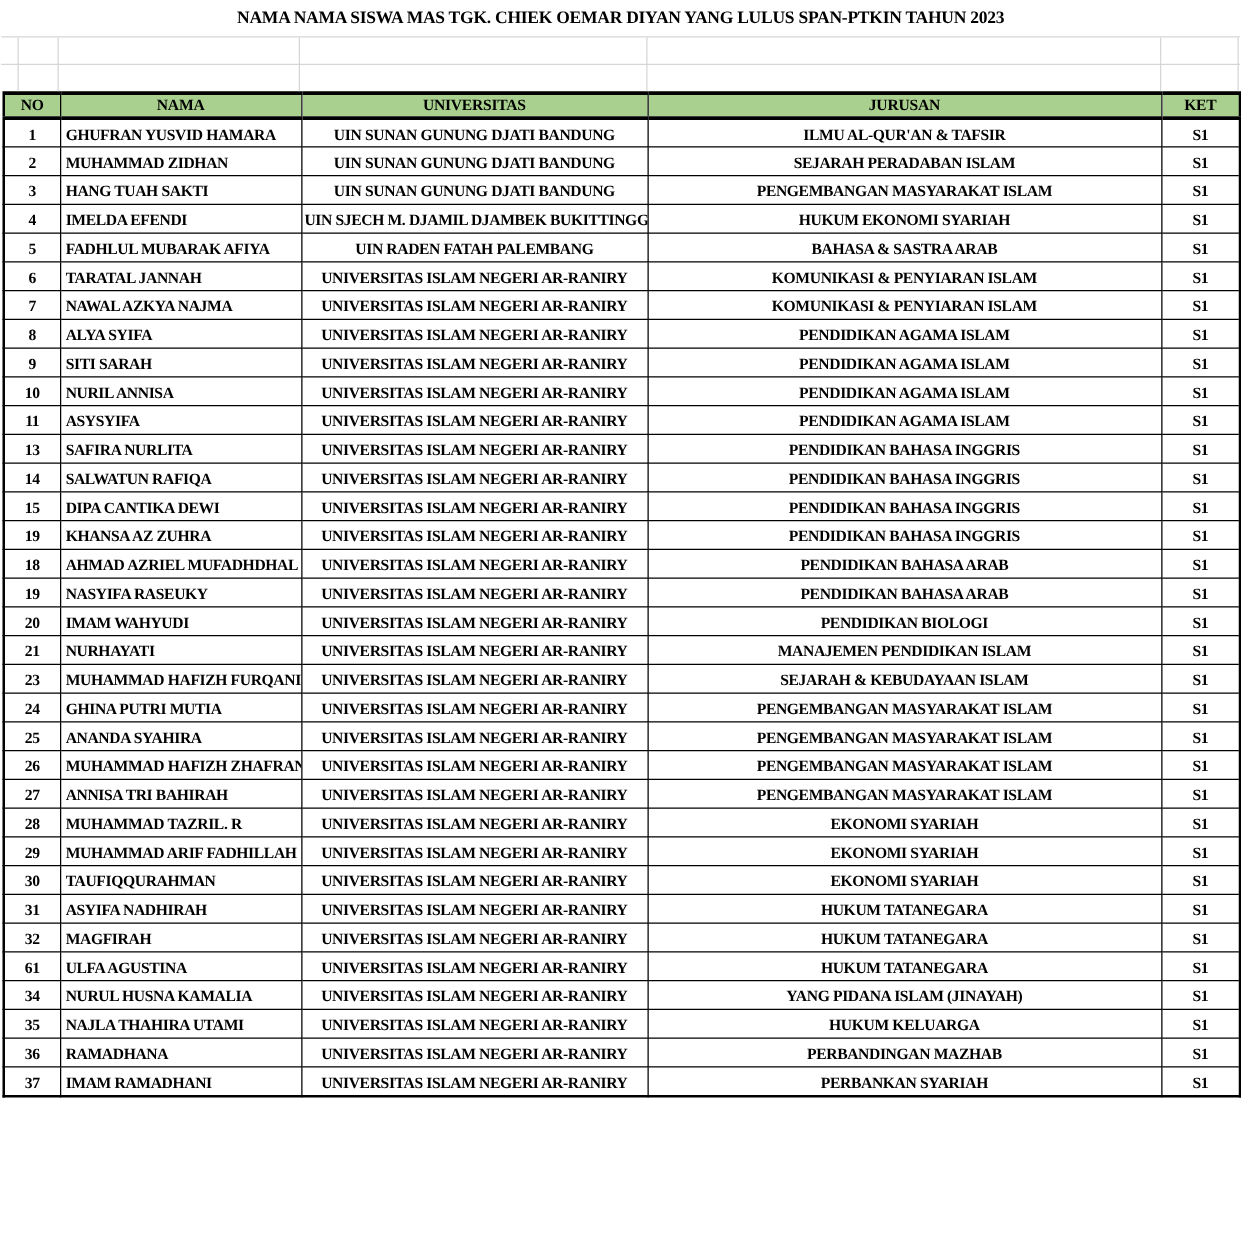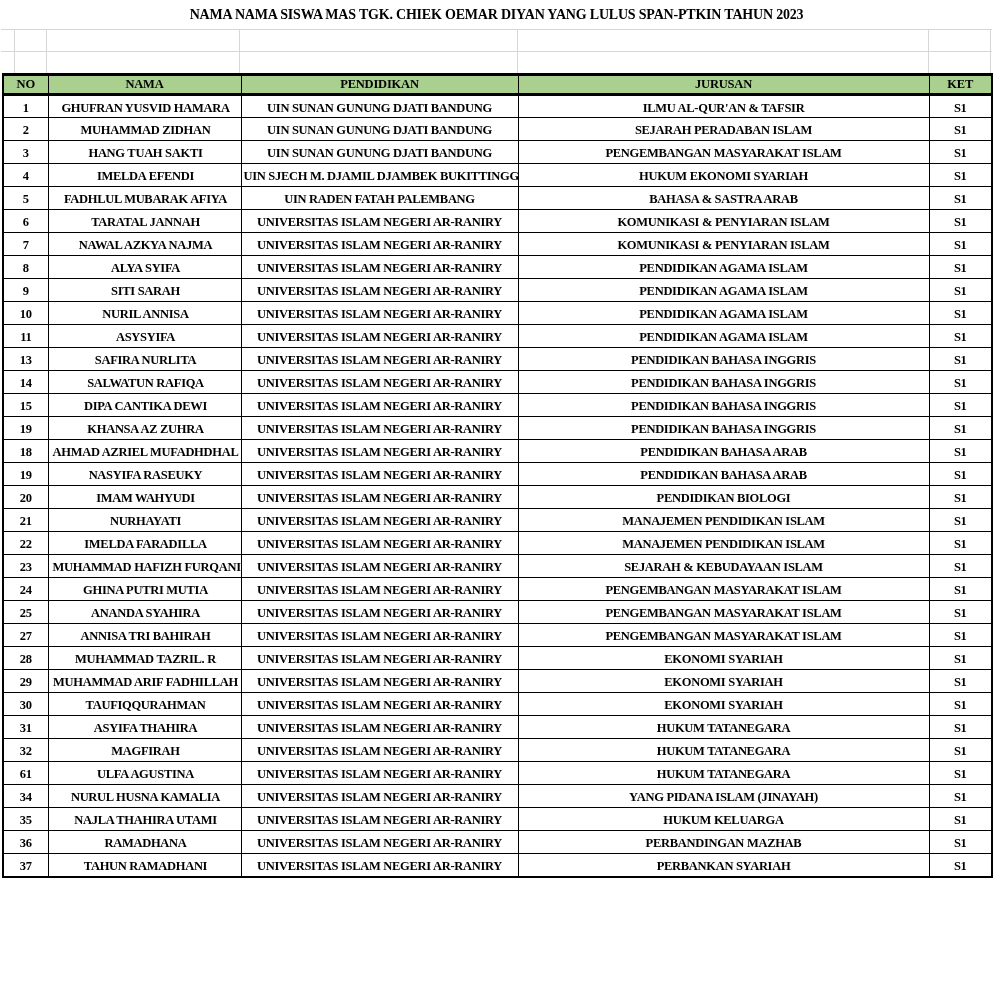--- a/index.html
+++ b/index.html
@@ -48,21 +48,21 @@
     overflow:hidden;white-space:nowrap;
   }
   table.students td{
     border:1px solid var(--border);
     height:23px;
     font-size:12.5px;font-weight:700;letter-spacing:-0.3px;
     text-align:center;vertical-align:middle;
     padding:3px 2px 0 2px;
     overflow:hidden;white-space:nowrap;
   }
-  table.students td.c-nama{text-align:center;padding-left:4px;}
+  table.students td.c-nama{text-align:left;padding-left:4px;}
   col.w-no{width:45px;}
   col.w-nama{width:193px;}
   col.w-univ{width:277px;}
   col.w-jur{width:411px;}
   col.w-ket{width:63px;}
 </style>
 </head>
 <body>
 
 <div class="sheet">
@@ -86,21 +86,21 @@
       <col class="w-no">
         <col class="w-nama">
         <col class="w-univ">
         <col class="w-jur">
         <col class="w-ket">
     </colgroup>
     <thead>
       <tr>
         <th>NO</th>
         <th>NAMA</th>
-        <th>PENDIDIKAN</th>
+        <th>UNIVERSITAS</th>
         <th>JURUSAN</th>
         <th>KET</th>
       </tr>
     </thead>
     <tbody>
   <tr>
     <td class="c-no">1</td>
     <td class="c-nama">GHUFRAN YUSVID HAMARA</td>
     <td class="c-univ">UIN SUNAN GUNUNG DJATI BANDUNG</td>
     <td class="c-jur">ILMU AL-QUR'AN &amp; TAFSIR</td>
@@ -246,27 +246,20 @@
   </tr>
 
   <tr>
     <td class="c-no">21</td>
     <td class="c-nama">NURHAYATI</td>
     <td class="c-univ">UNIVERSITAS ISLAM NEGERI AR-RANIRY</td>
     <td class="c-jur">MANAJEMEN PENDIDIKAN ISLAM</td>
     <td class="c-ket">S1</td>
   </tr>
 
-  <tr>
-    <td class="c-no">22</td>
-    <td class="c-nama">IMELDA FARADILLA</td>
-    <td class="c-univ">UNIVERSITAS ISLAM NEGERI AR-RANIRY</td>
-    <td class="c-jur">MANAJEMEN PENDIDIKAN ISLAM</td>
-    <td class="c-ket">S1</td>
-  </tr>
 
   <tr>
     <td class="c-no">23</td>
     <td class="c-nama">MUHAMMAD HAFIZH FURQANI</td>
     <td class="c-univ">UNIVERSITAS ISLAM NEGERI AR-RANIRY</td>
     <td class="c-jur">SEJARAH &amp; KEBUDAYAAN ISLAM</td>
     <td class="c-ket">S1</td>
   </tr>
 
   <tr>
@@ -278,20 +271,27 @@
   </tr>
 
   <tr>
     <td class="c-no">25</td>
     <td class="c-nama">ANANDA SYAHIRA</td>
     <td class="c-univ">UNIVERSITAS ISLAM NEGERI AR-RANIRY</td>
     <td class="c-jur">PENGEMBANGAN MASYARAKAT ISLAM</td>
     <td class="c-ket">S1</td>
   </tr>
 
+  <tr>
+    <td class="c-no">26</td>
+    <td class="c-nama">MUHAMMAD HAFIZH ZHAFRAN</td>
+    <td class="c-univ">UNIVERSITAS ISLAM NEGERI AR-RANIRY</td>
+    <td class="c-jur">PENGEMBANGAN MASYARAKAT ISLAM</td>
+    <td class="c-ket">S1</td>
+  </tr>
 
   <tr>
     <td class="c-no">27</td>
     <td class="c-nama">ANNISA TRI BAHIRAH</td>
     <td class="c-univ">UNIVERSITAS ISLAM NEGERI AR-RANIRY</td>
     <td class="c-jur">PENGEMBANGAN MASYARAKAT ISLAM</td>
     <td class="c-ket">S1</td>
   </tr>
 
   <tr>
@@ -313,21 +313,21 @@
   <tr>
     <td class="c-no">30</td>
     <td class="c-nama">TAUFIQQURAHMAN</td>
     <td class="c-univ">UNIVERSITAS ISLAM NEGERI AR-RANIRY</td>
     <td class="c-jur">EKONOMI SYARIAH</td>
     <td class="c-ket">S1</td>
   </tr>
 
   <tr>
     <td class="c-no">31</td>
-    <td class="c-nama">ASYIFA THAHIRA</td>
+    <td class="c-nama">ASYIFA NADHIRAH</td>
     <td class="c-univ">UNIVERSITAS ISLAM NEGERI AR-RANIRY</td>
     <td class="c-jur">HUKUM TATANEGARA</td>
     <td class="c-ket">S1</td>
   </tr>
 
   <tr>
     <td class="c-no">32</td>
     <td class="c-nama">MAGFIRAH</td>
     <td class="c-univ">UNIVERSITAS ISLAM NEGERI AR-RANIRY</td>
     <td class="c-jur">HUKUM TATANEGARA</td>
@@ -361,21 +361,21 @@
   <tr>
     <td class="c-no">36</td>
     <td class="c-nama">RAMADHANA</td>
     <td class="c-univ">UNIVERSITAS ISLAM NEGERI AR-RANIRY</td>
     <td class="c-jur">PERBANDINGAN MAZHAB</td>
     <td class="c-ket">S1</td>
   </tr>
 
   <tr>
     <td class="c-no">37</td>
-    <td class="c-nama">TAHUN RAMADHANI</td>
+    <td class="c-nama">IMAM RAMADHANI</td>
     <td class="c-univ">UNIVERSITAS ISLAM NEGERI AR-RANIRY</td>
     <td class="c-jur">PERBANKAN SYARIAH</td>
     <td class="c-ket">S1</td>
   </tr>
 </tbody>
   </table>
 
 </div>
 
 </body></html>

